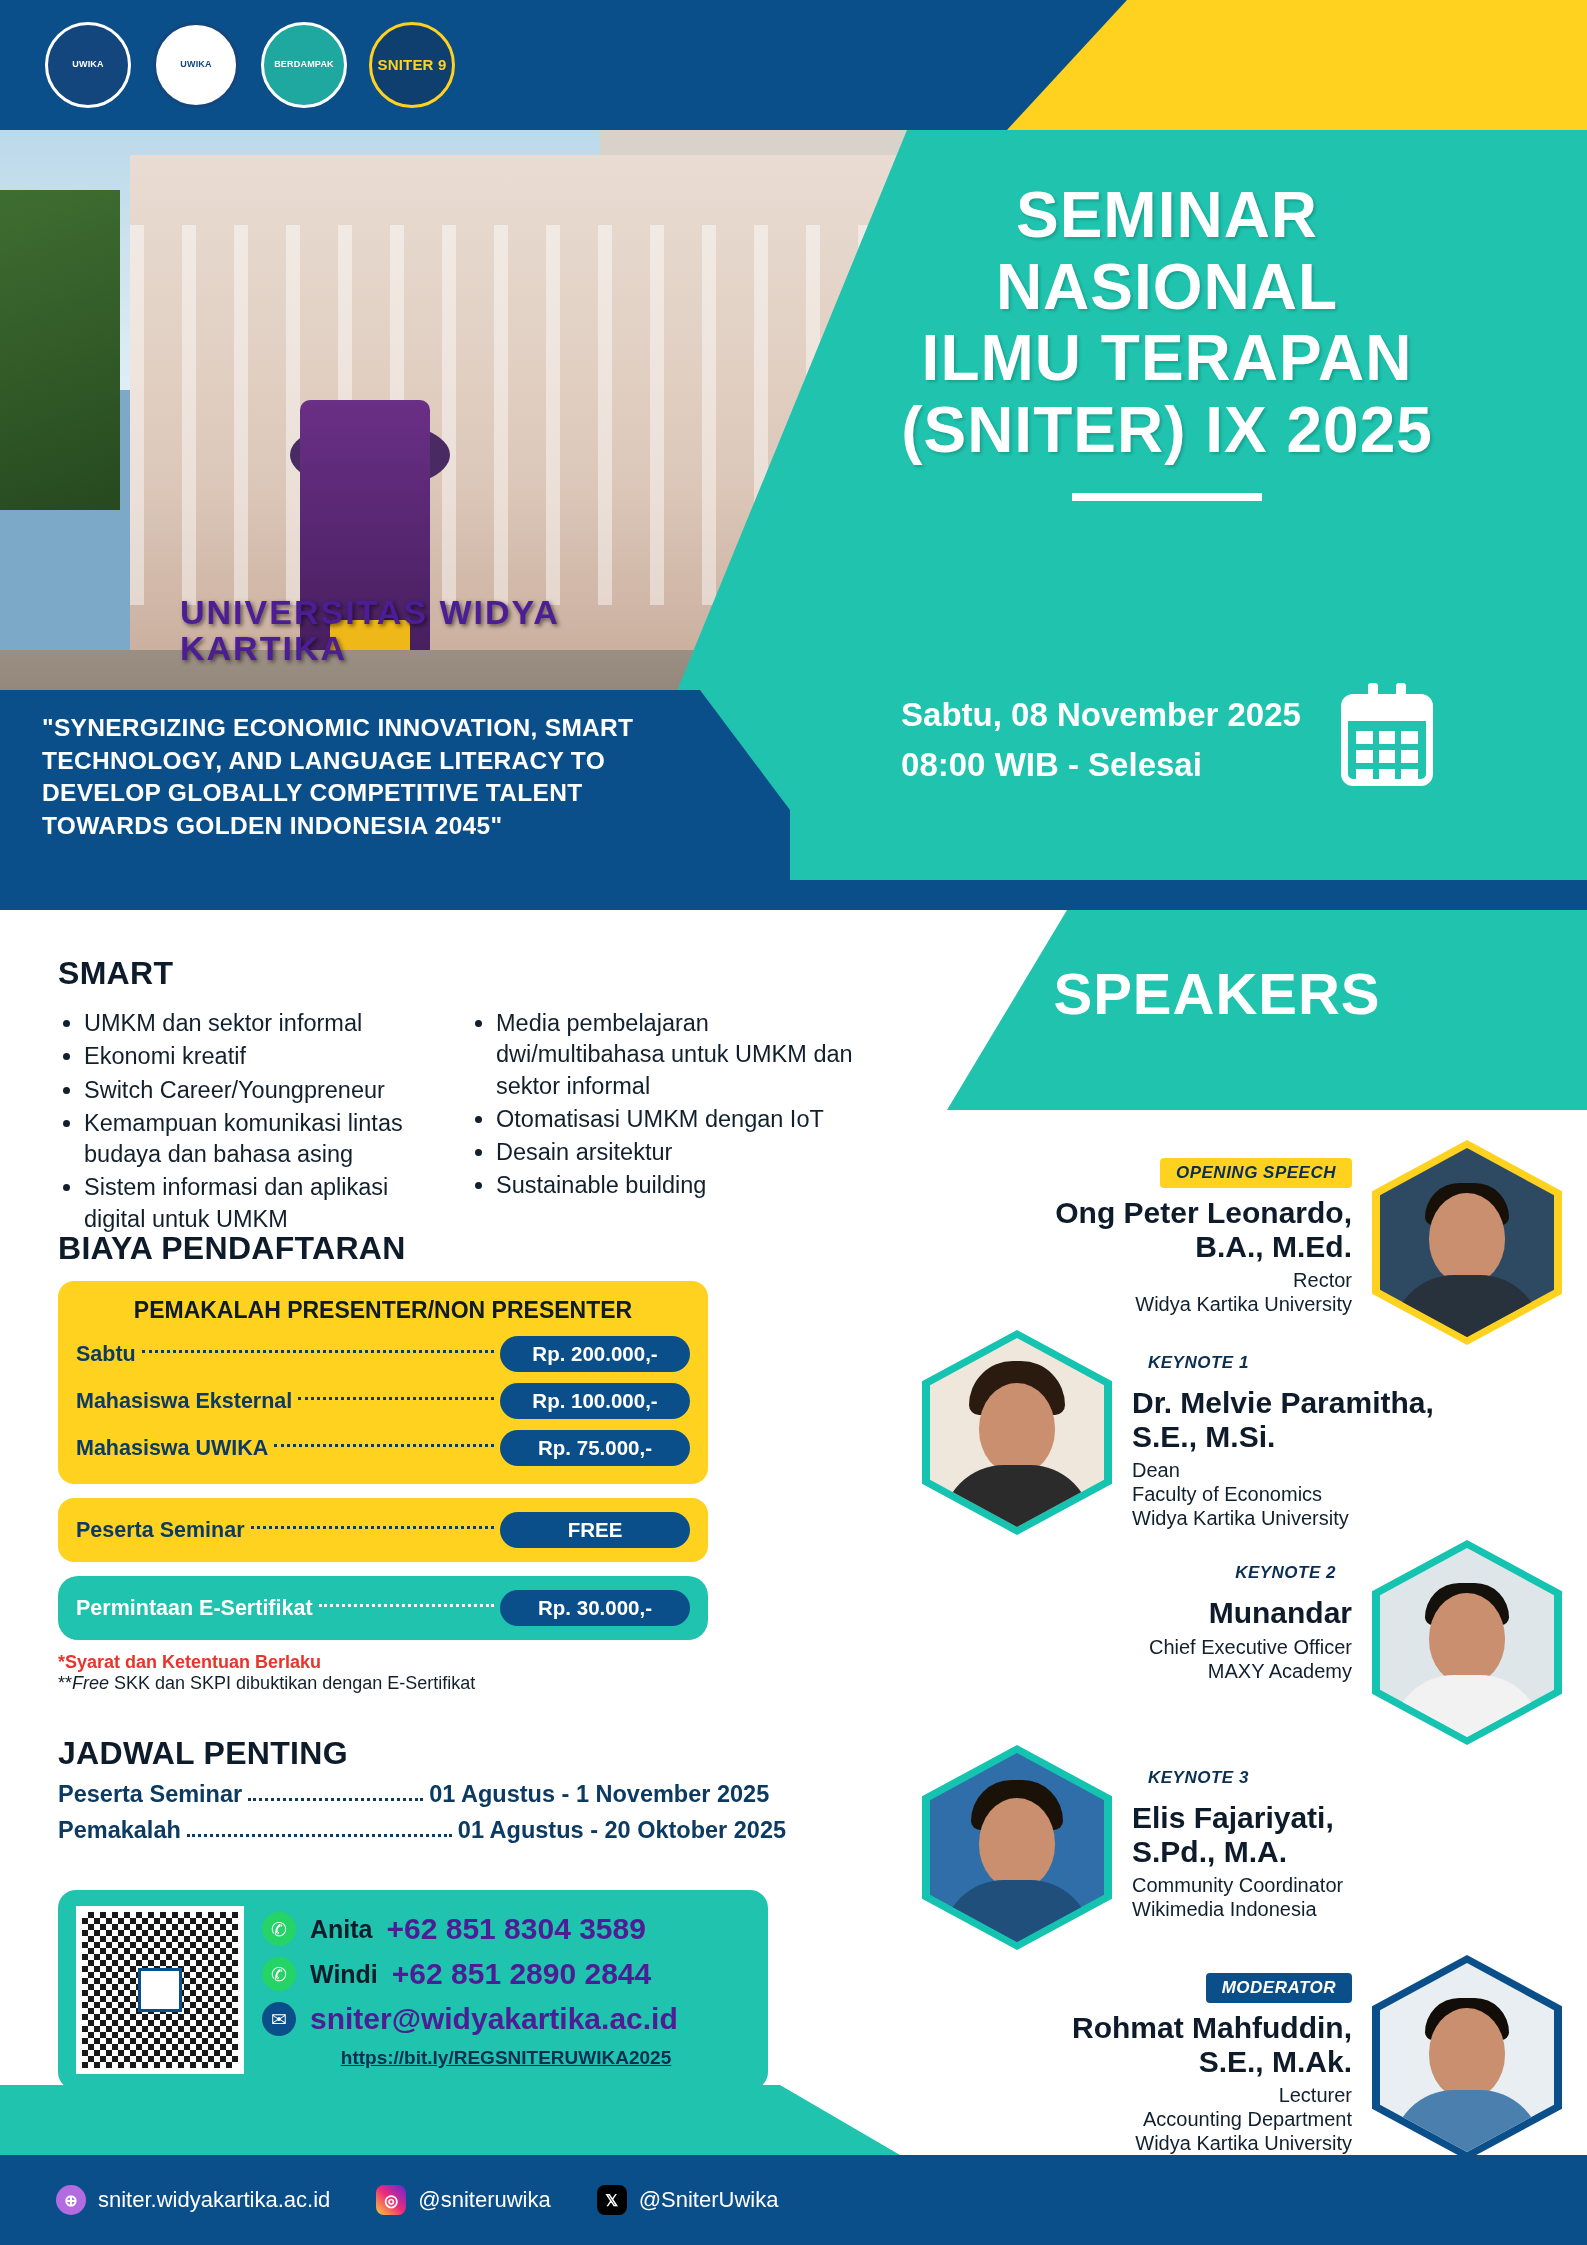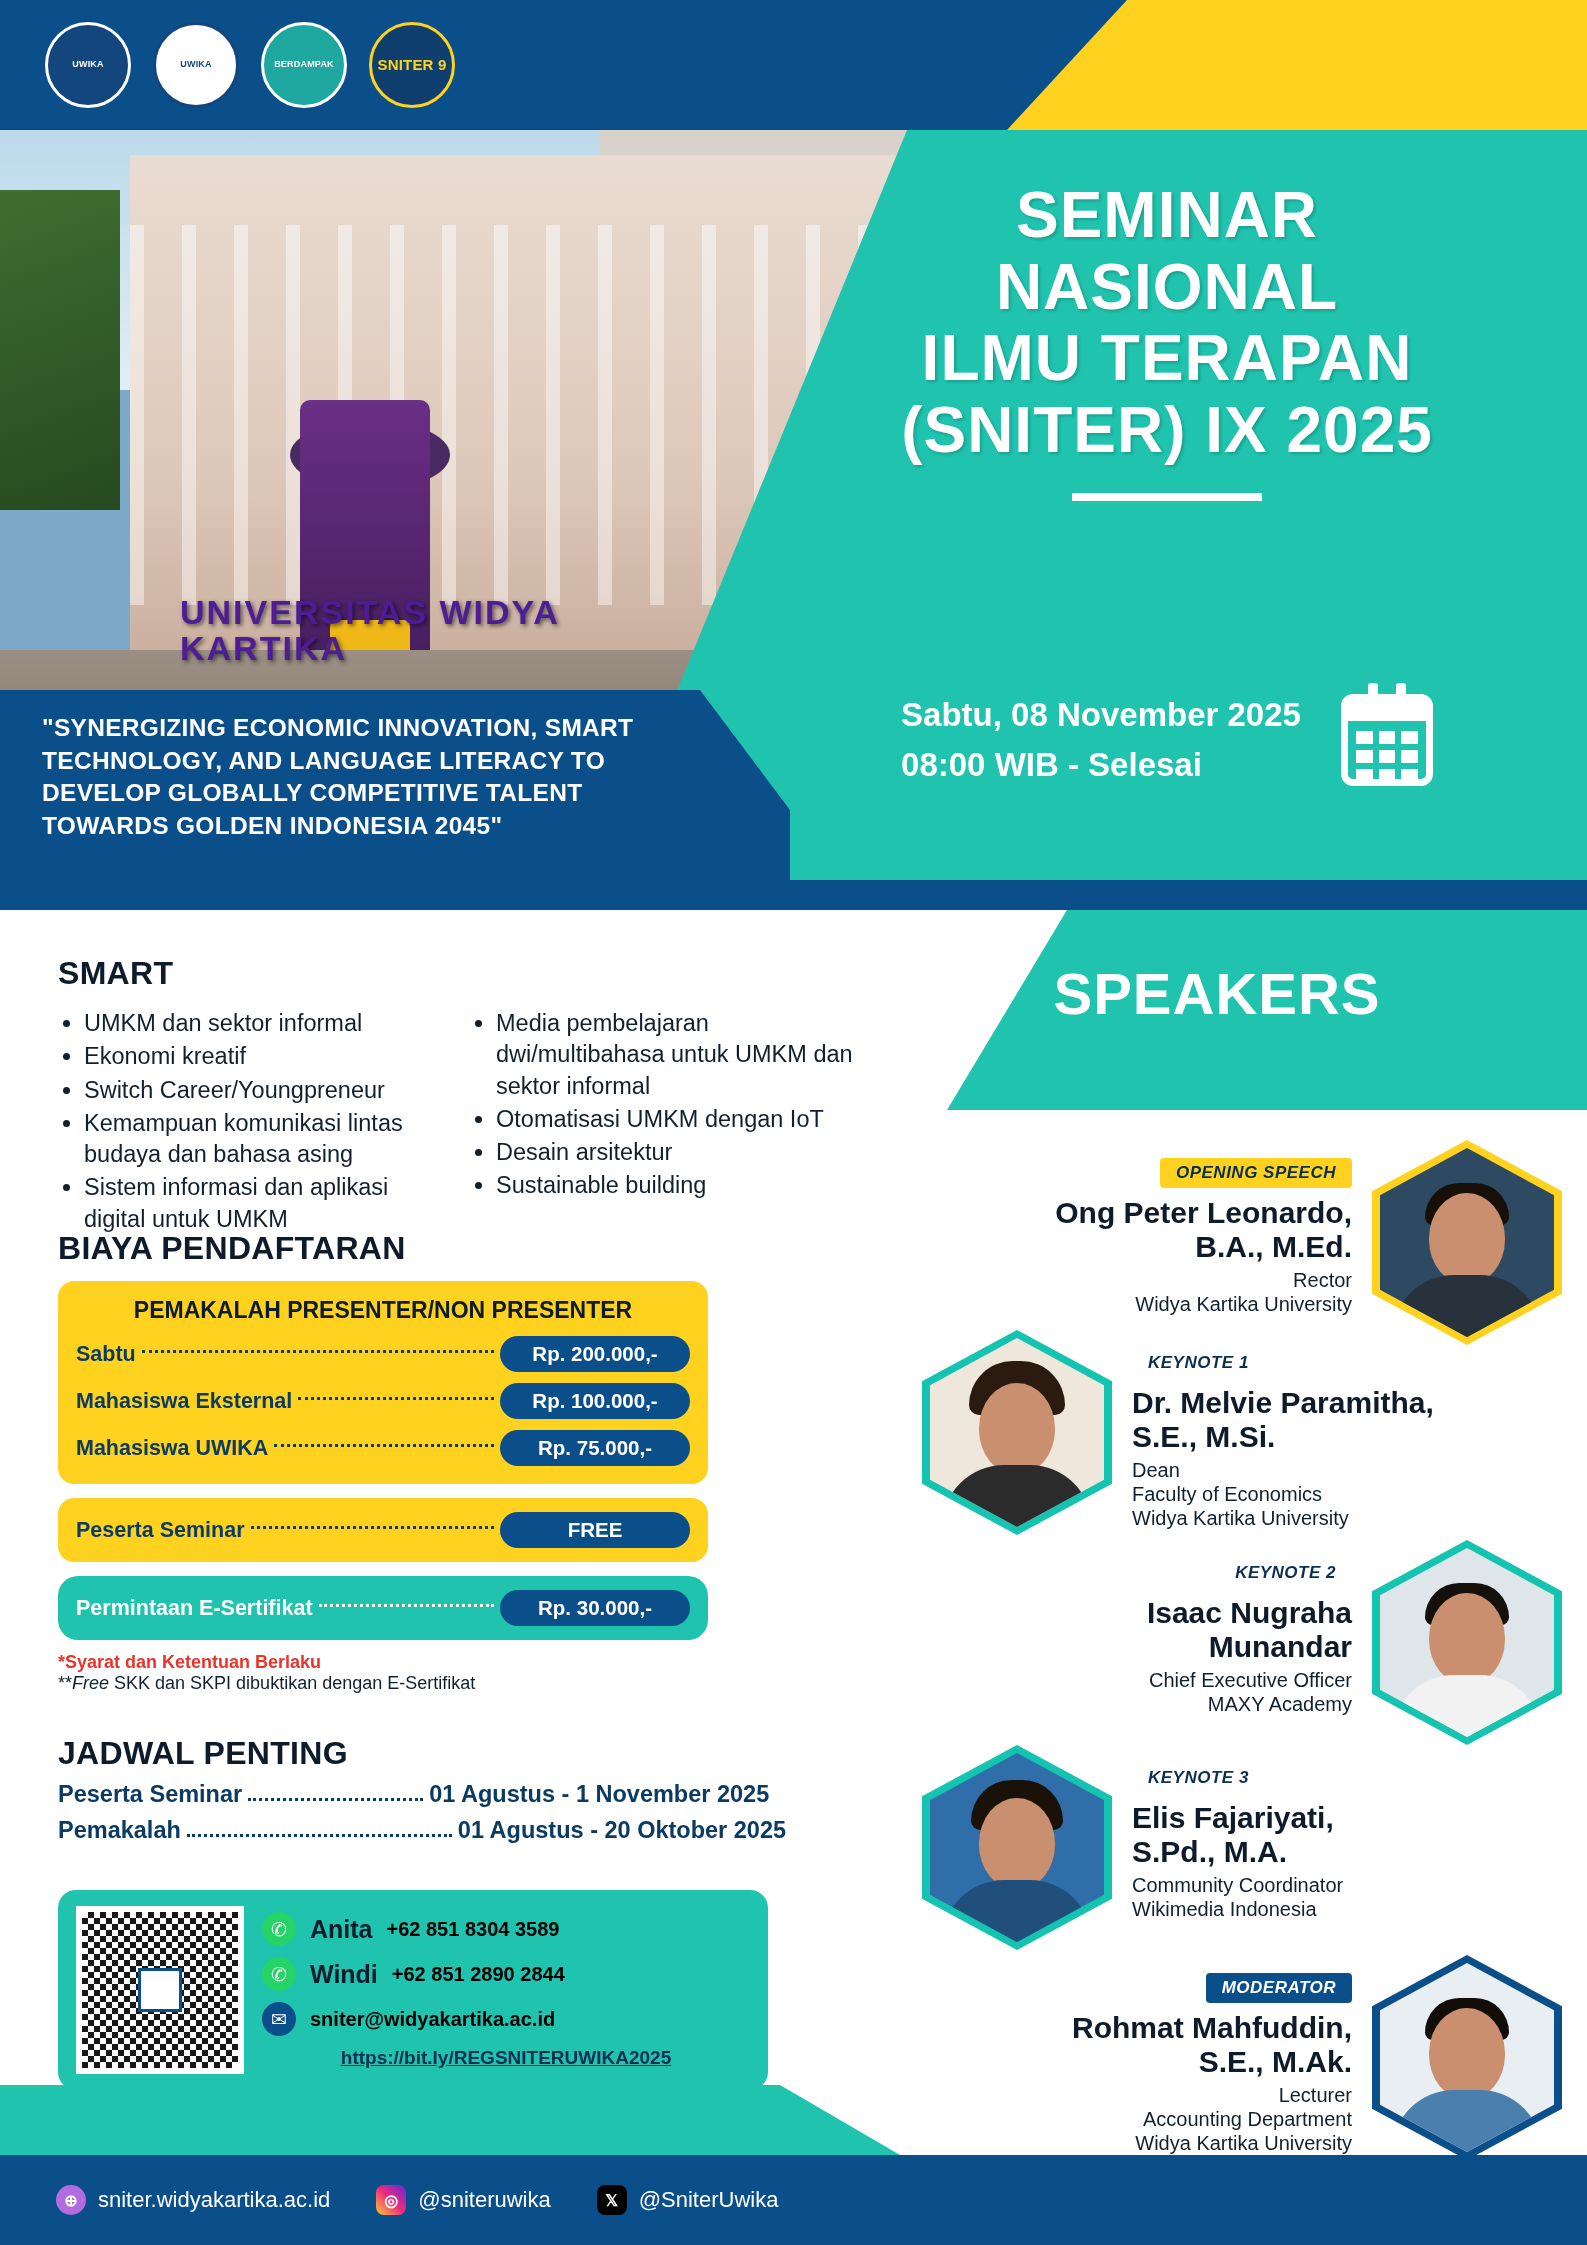--- a/index.html
+++ b/index.html
@@ -182,21 +182,21 @@
       repeating-linear-gradient(90deg,#000 0 6px, #fff 6px 12px);
     background-blend-mode: difference; opacity: .9;
   }
   .qr .ctr { position: absolute; left: 50%; top: 50%; transform: translate(-50%,-50%); width: 44px; height: 44px; background: #ffffff; border: 3px solid #0b4f8a; z-index: 2; }
   .contact-lines { flex: 1; padding-top: 6px; }
   .cline { display: flex; align-items: center; gap: 14px; margin-bottom: 11px; }
   .ci { width: 34px; height: 34px; border-radius: 50%; display: flex; align-items: center; justify-content: center; font-size: 19px; color: #ffffff; }
   .ci.wa { background: #25d366; }
   .ci.mail { background: #0b4f8a; }
   .cname { font-weight: bold; font-size: 25px; color: #0d1b2a; }
-  .cnum { font-weight: bold; font-size: 20px; color: #000000; }
+  .cnum { font-weight: bold; font-size: 30px; color: #4c1d95; }
   .link { display: block; text-align: center; margin-top: 6px; color: #0b2f52; font-weight: bold; font-size: 19px; text-decoration: underline; }
 
   
   .footer {
     position: absolute; left: 0; bottom: 0; width: 1587px; height: 90px; background: #0b4f8a;
     display: flex; align-items: center; gap: 46px; padding-left: 56px;
   }
   .footer-teal {
     position: absolute; left: 0; bottom: 90px; width: 900px; height: 70px; background: #1fc3ae;
     clip-path: polygon(0 0, 780px 0, 900px 70px, 0 70px);
@@ -343,21 +343,20 @@
             <div class="hair" style="background:#14100c;"></div>
             <div class="head"></div>
             <div class="body" style="background:#f2f2f2;"></div>
           </div>
         </div>
       </div>
     </div>
     <div class="info" style="right:210px; width:430px; text-align:right;">
       <span class="badge white">KEYNOTE 2</span>
       <div class="name">
-        <div>Isaac Nugraha</div>
         <div>Munandar</div>
       </div>
       <div class="role">
         <div>Chief Executive Officer</div>
         <div>MAXY Academy</div>
       </div>
     </div>
   </div>
 
   <div class="spk" style="top:1745px;">

